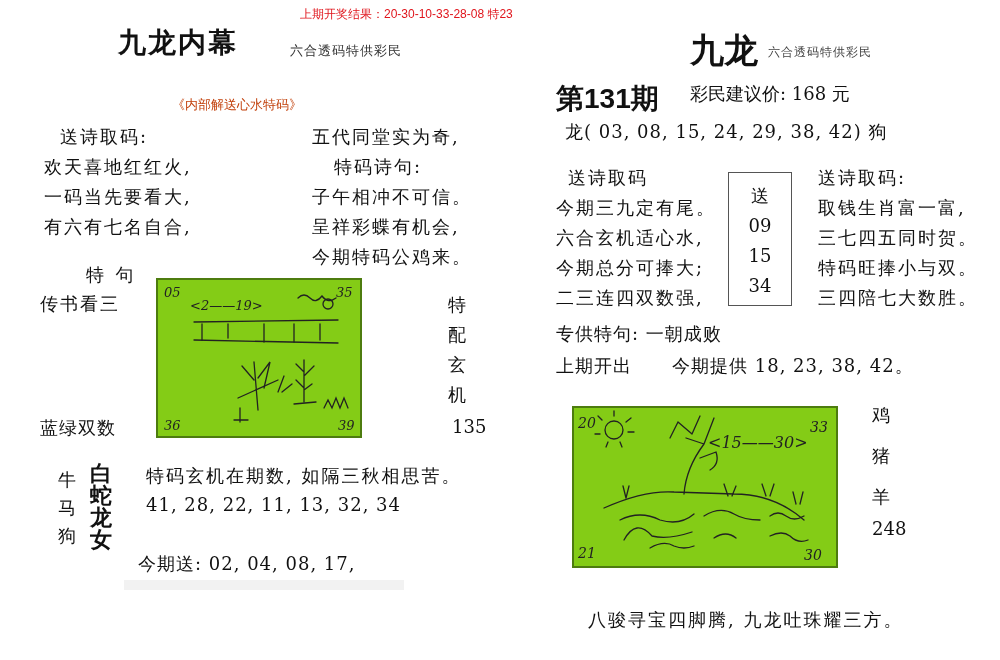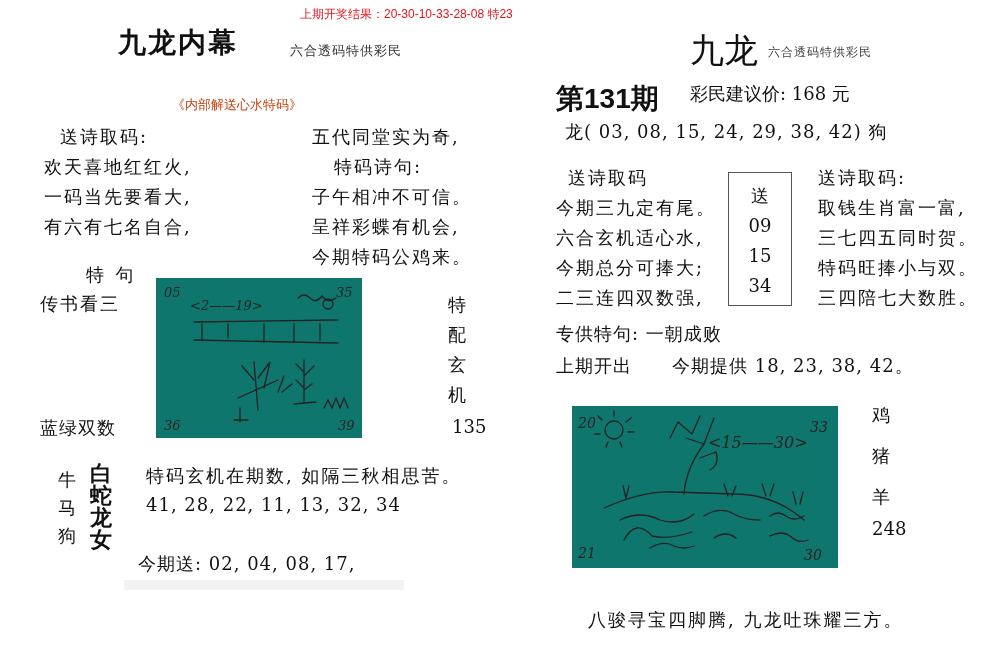--- a/index.html
+++ b/index.html
@@ -4,30 +4,30 @@
 <style>
   html, body { margin: 0; padding: 0; }
   body {
     width: 1000px; height: 660px; background: #ffffff; position: relative; overflow: hidden;
     font-family: "DejaVu Serif", "Liberation Serif", serif; color: #111;
   }
   .abs { position: absolute; white-space: nowrap; }
   .result { left: 300px; top: 6px; font-family: "Liberation Sans", "DejaVu Sans", sans-serif; font-size: 12px; color: #e0151c; text-align: center; }
   .title-l { left: 118px; top: 24px; font-size: 28px; font-weight: bold; letter-spacing: 2px; }
   .sub-l { left: 290px; top: 42px; font-size: 13px; color: #333; letter-spacing: 1px; }
-  .title-r { left: 690px; top: 28px; font-size: 34px; font-weight: normal; }
+  .title-r { left: 690px; top: 28px; font-size: 34px; font-weight: bold; }
   .sub-r { left: 768px; top: 44px; font-size: 12px; color: #444; letter-spacing: 1px; }
   .subtitle-l { left: 172px; top: 96px; font-size: 13px; color: #c2410c; }
   .issue { left: 556px; top: 80px; font-family: "Liberation Sans", "DejaVu Sans", sans-serif; font-size: 28px; font-weight: bold; }
   .price { left: 690px; top: 82px; font-size: 18px; }
   .nums { left: 565px; top: 120px; font-size: 18px; letter-spacing: 1px; }
   .t18 { font-size: 18px; }
   .poem { line-height: 30px; font-size: 18px; letter-spacing: 2px; }
   .vert { font-size: 18px; text-align: center; line-height: 30px; }
-  .frame { position: absolute; border: 2px solid #0f766e; background: #0f766e; }
+  .frame { position: absolute; border: 2px solid #4d7c0f; background: #84cc16; }
   .frame svg { position: absolute; left: 0; top: 0; }
   .sendbox { position: absolute; left: 728px; top: 172px; width: 62px; height: 132px; border: 1px solid #555; }
   .sendbox div { text-align: center; font-size: 18px; line-height: 30px; }
   .big { font-size: 22px; font-weight: bold; line-height: 22px; }
   .ghost { background: #f2f2f2; height: 10px; position: absolute; }
 </style>
 </head>
 <body>
 
 <div class="abs result">上期开奖结果：20-30-10-33-28-08 特23</div>

